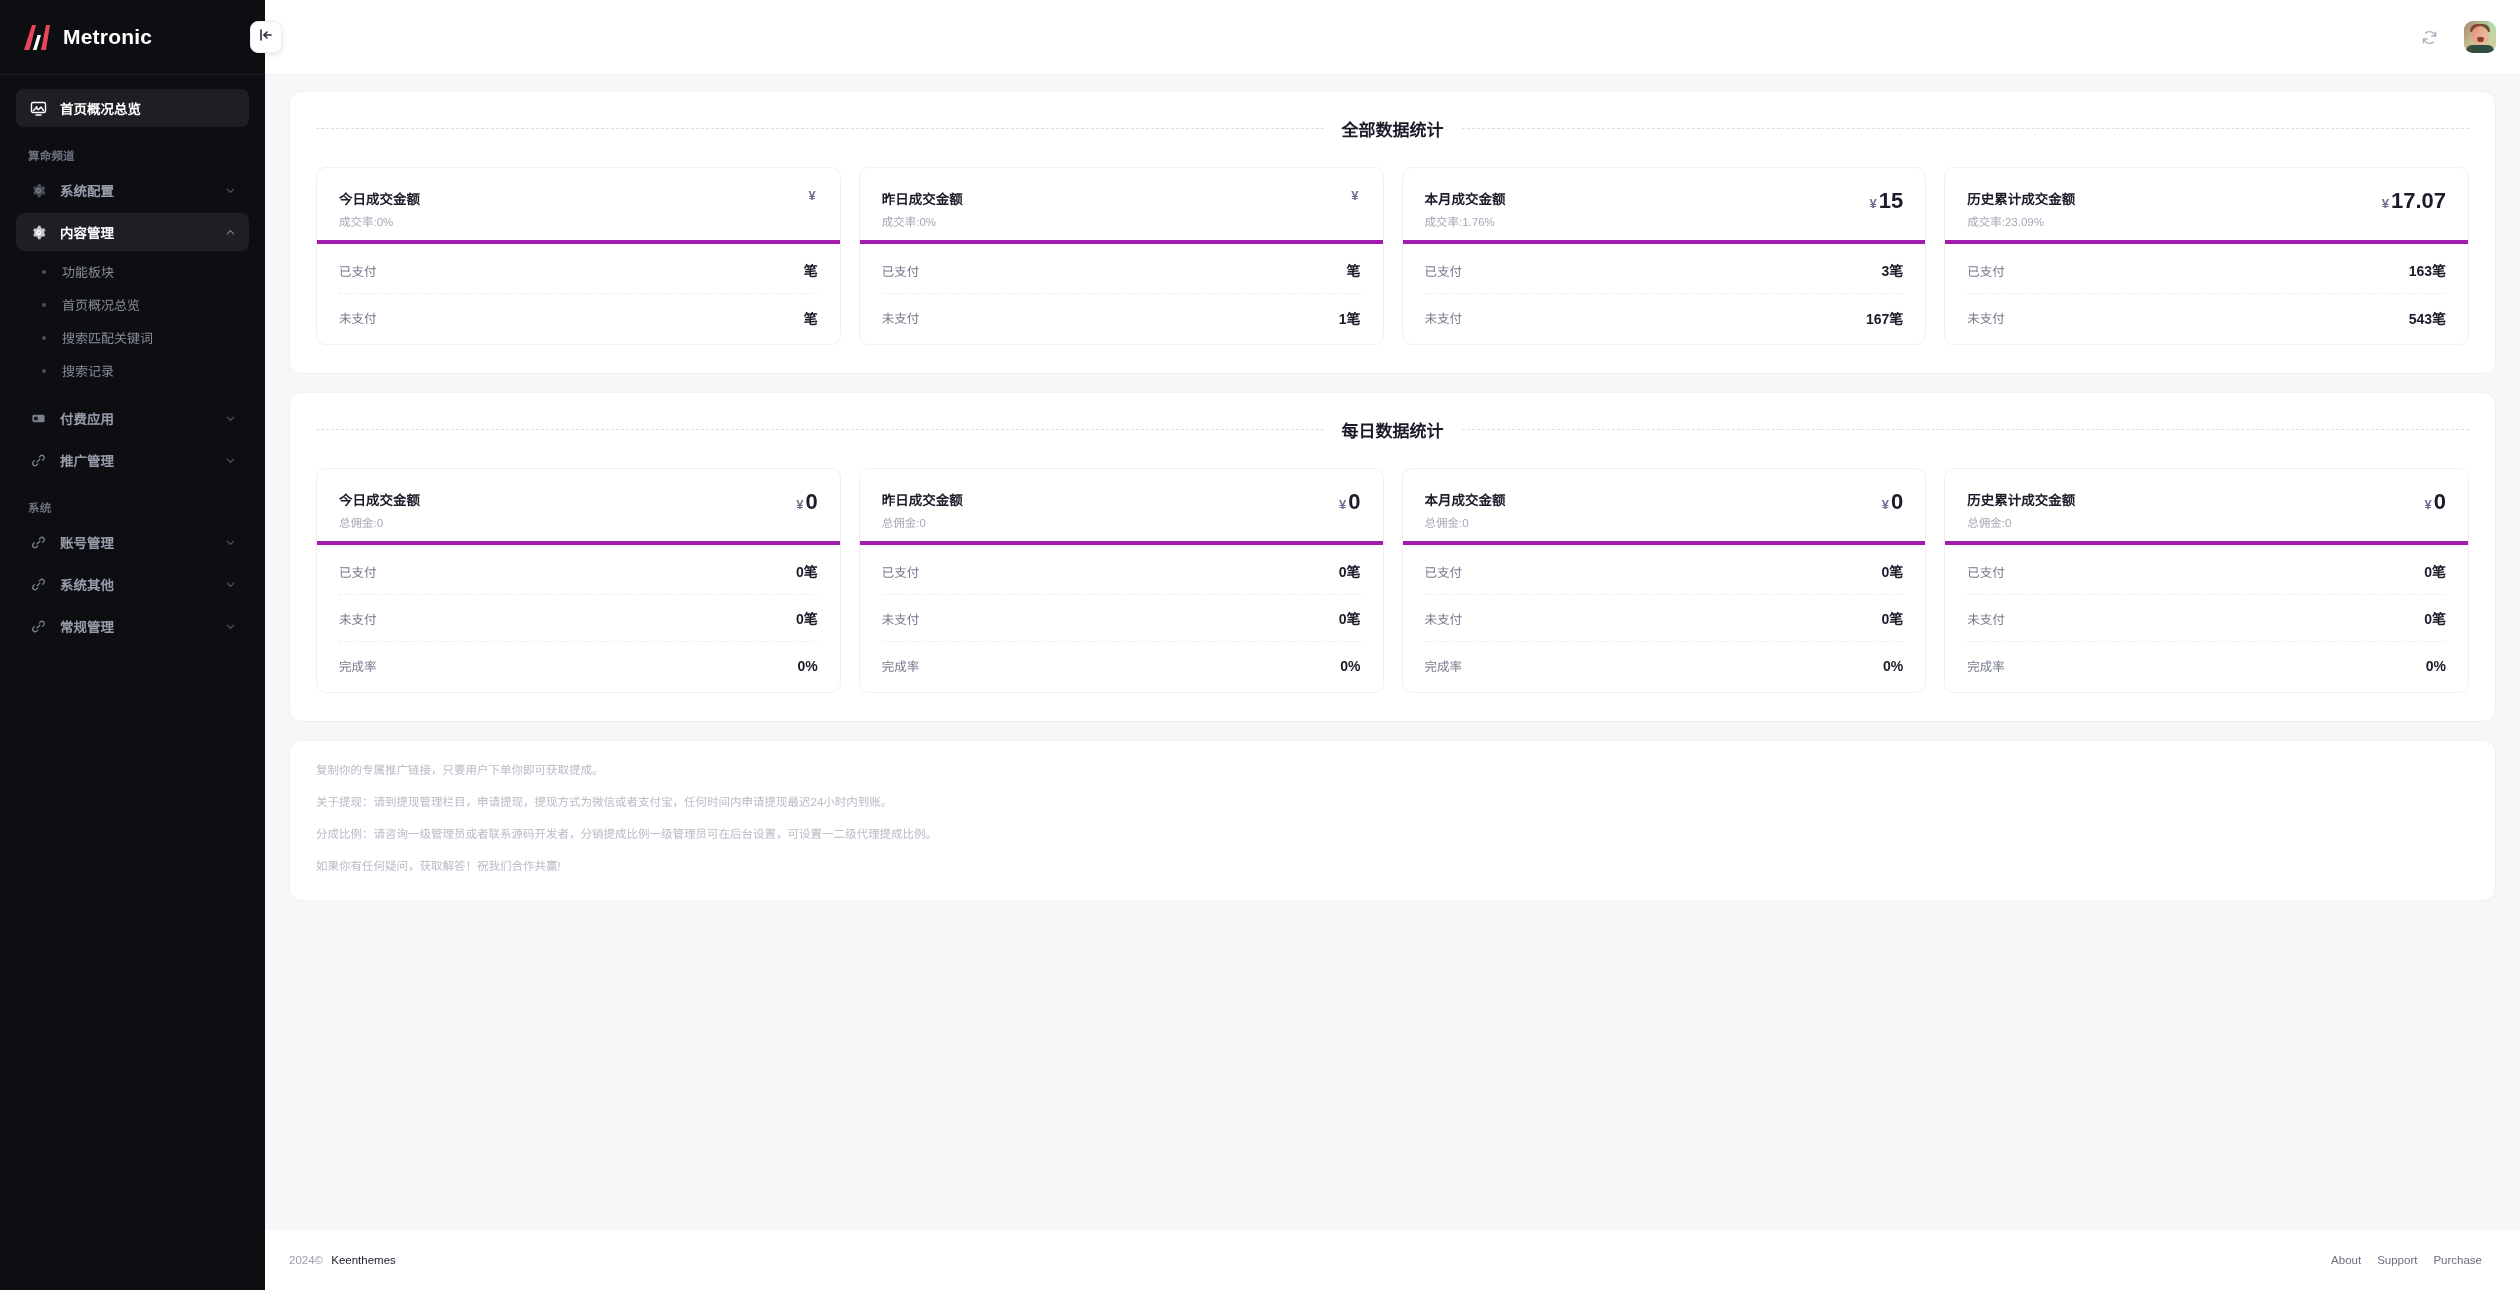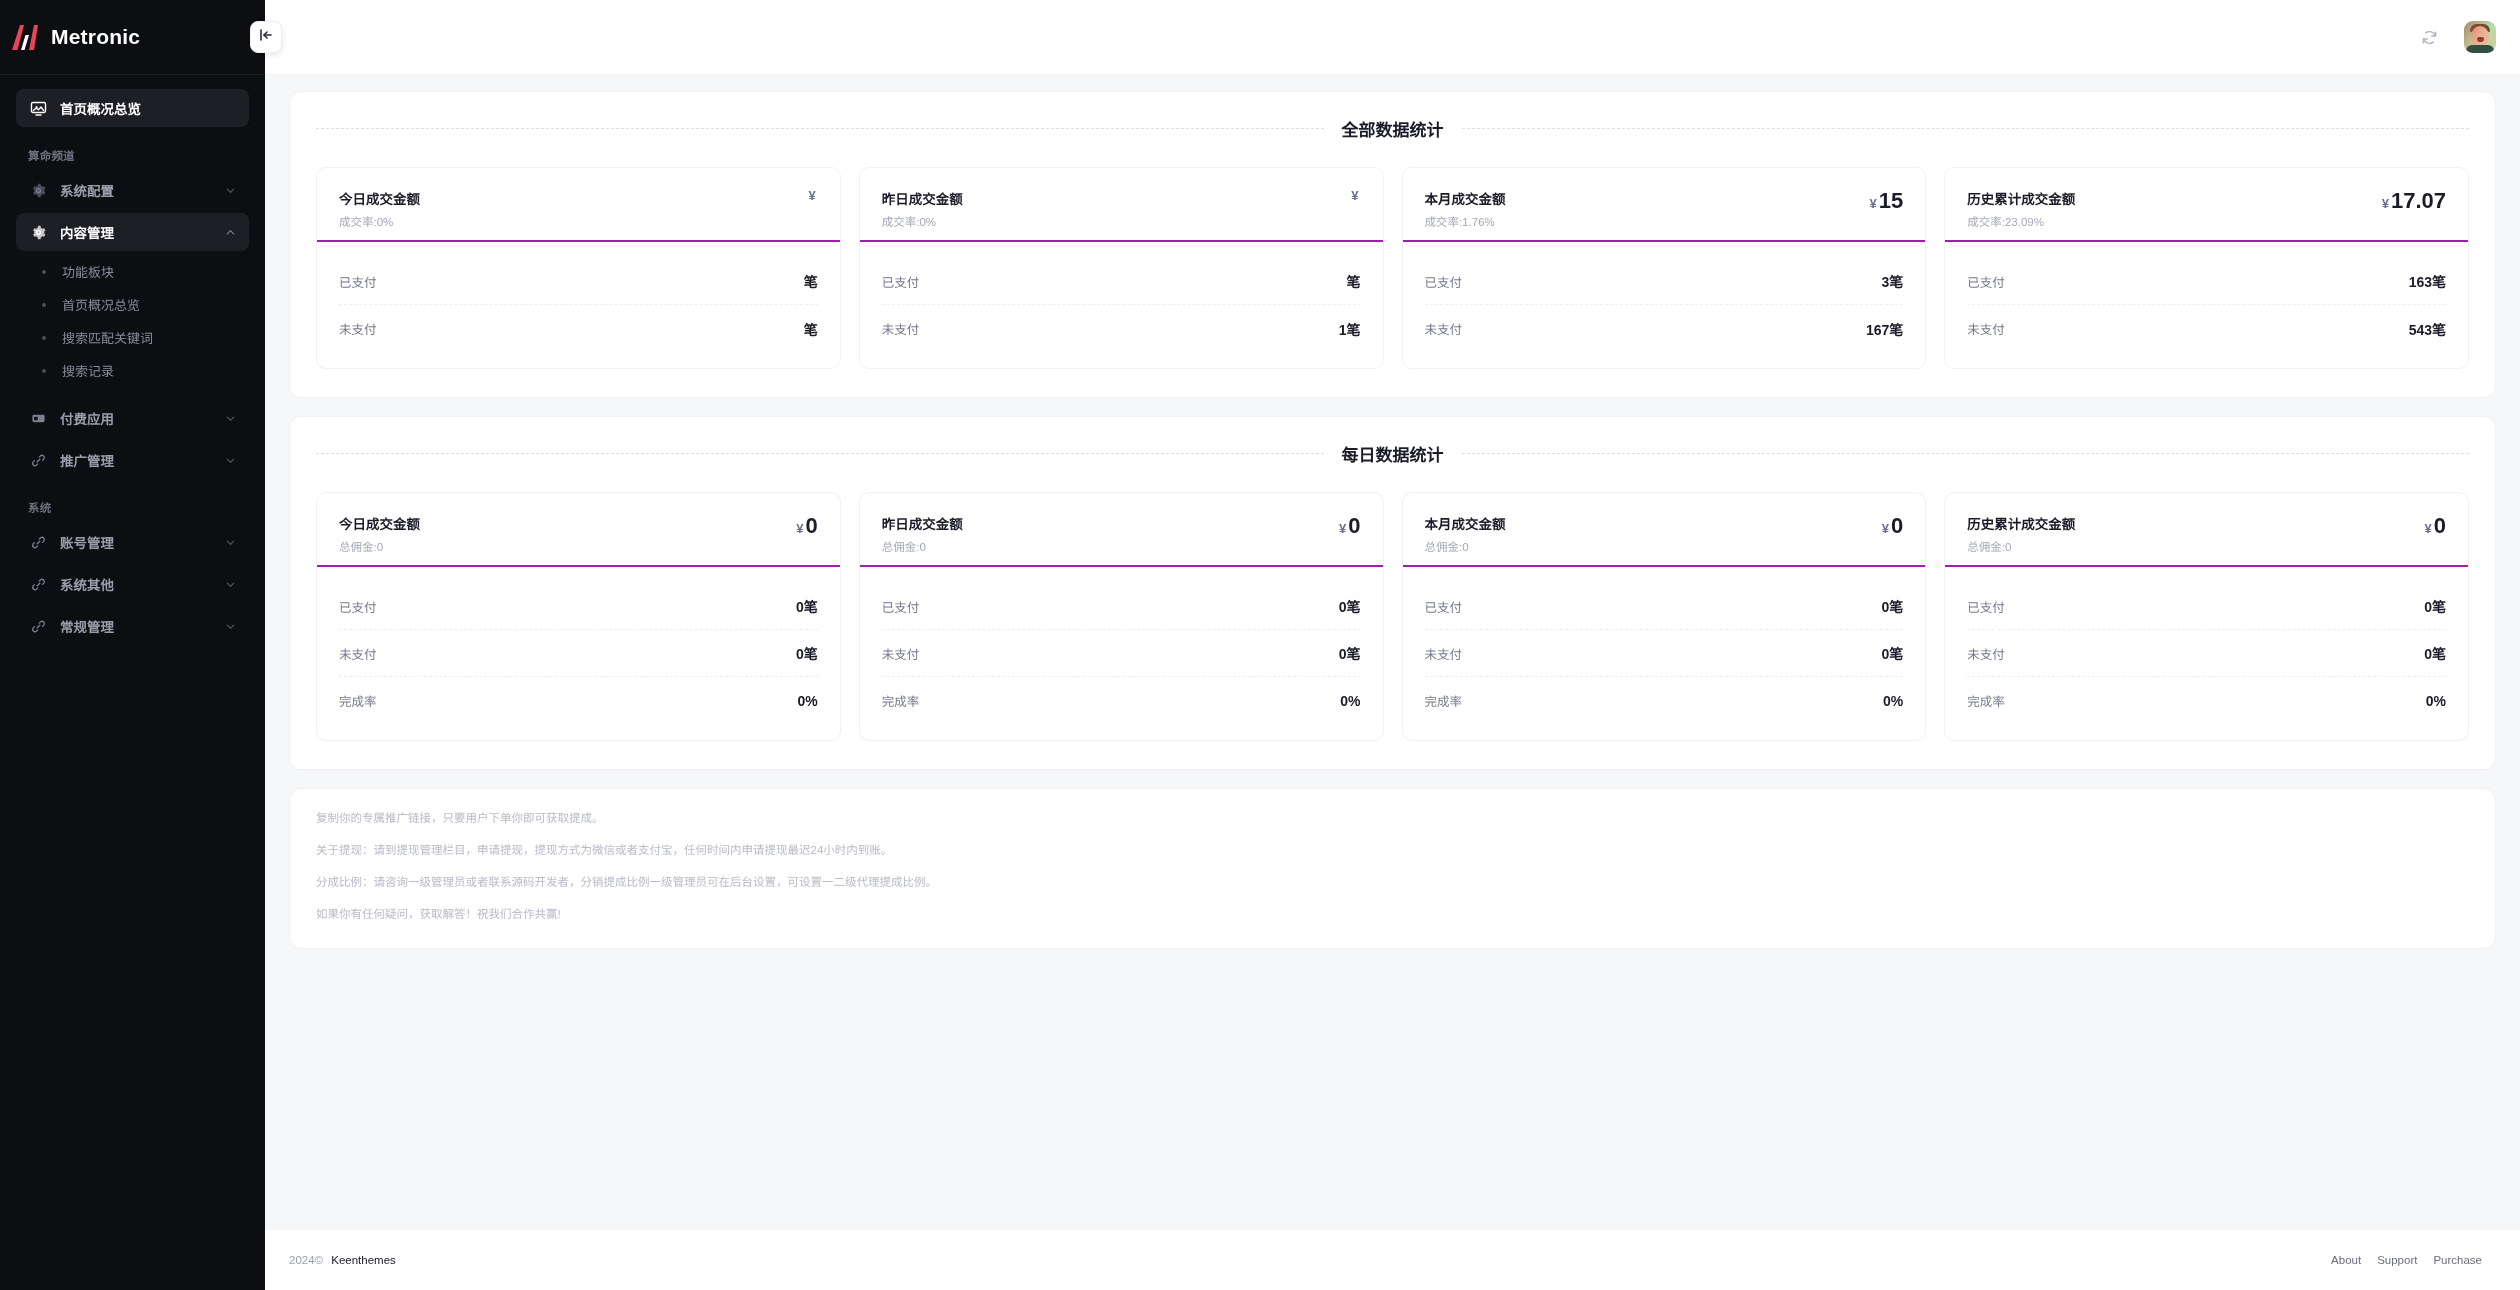--- a/index.html
+++ b/index.html
@@ -13,21 +13,21 @@
   .app { display: flex; width: 2520px; height: 1290px; }
 
   
   .sidebar {
     width: 265px; flex: 0 0 265px; height: 1290px;
     background: #0d0e12; display: flex; flex-direction: column;
     position: relative; z-index: 5;
   }
   .sidebar-header {
     height: 75px; flex: 0 0 75px;
-    display: flex; align-items: center; padding-left: 10px;
+    display: flex; align-items: center; padding-left: 22px;
     border-bottom: 1px solid #1c1d21;
   }
   .logo-mark { width: 30px; height: 27px; margin-right: 11px; flex: 0 0 30px; }
   .logo-text { color: #ffffff; font-size: 21px; font-weight: 600; letter-spacing: .2px; }
 
   .collapse-btn {
     position: absolute; left: 250px; top: 21px;
     width: 32px; height: 32px; border-radius: 8px;
     background: #ffffff; border: 1px solid #eceef2;
     box-shadow: 0 2px 6px rgba(0,0,0,.10);
@@ -123,21 +123,21 @@
     padding: 20px 22px 0 22px; height: 72px;
   }
   .card-head-left { min-width: 0; }
   .card-title { font-size: 13.5px; font-weight: 700; color: #1b1b29; white-space: nowrap; text-align: right; }
   .card-sub { font-size: 11.5px; color: #a4a7b5; margin-top: 5px; white-space: nowrap; }
   .card-amount {
     font-size: 22px; font-weight: 700; color: #1b1b29;
     display: flex; align-items: baseline; white-space: nowrap;
   }
   .card-amount .cur { font-size: 13px; font-weight: 600; color: #6b7090; margin-right: 2px; }
-  .card-body { border-top: 2px solid #a21caf; padding: 16px 22px; }
+  .card-body { border-top: 4px solid #a21caf; padding: 3px 22px; }
   .card-row {
     display: flex; align-items: center; justify-content: space-between;
     height: 47px; border-bottom: 1px dashed #eceef2;
   }
   .card-row:last-child { border-bottom: none; }
   .row-label { font-size: 12.5px; color: #767a8c; }
   .row-value { font-size: 14px; font-weight: 700; color: #1b1b29; }
 
   
   .notes-panel {

